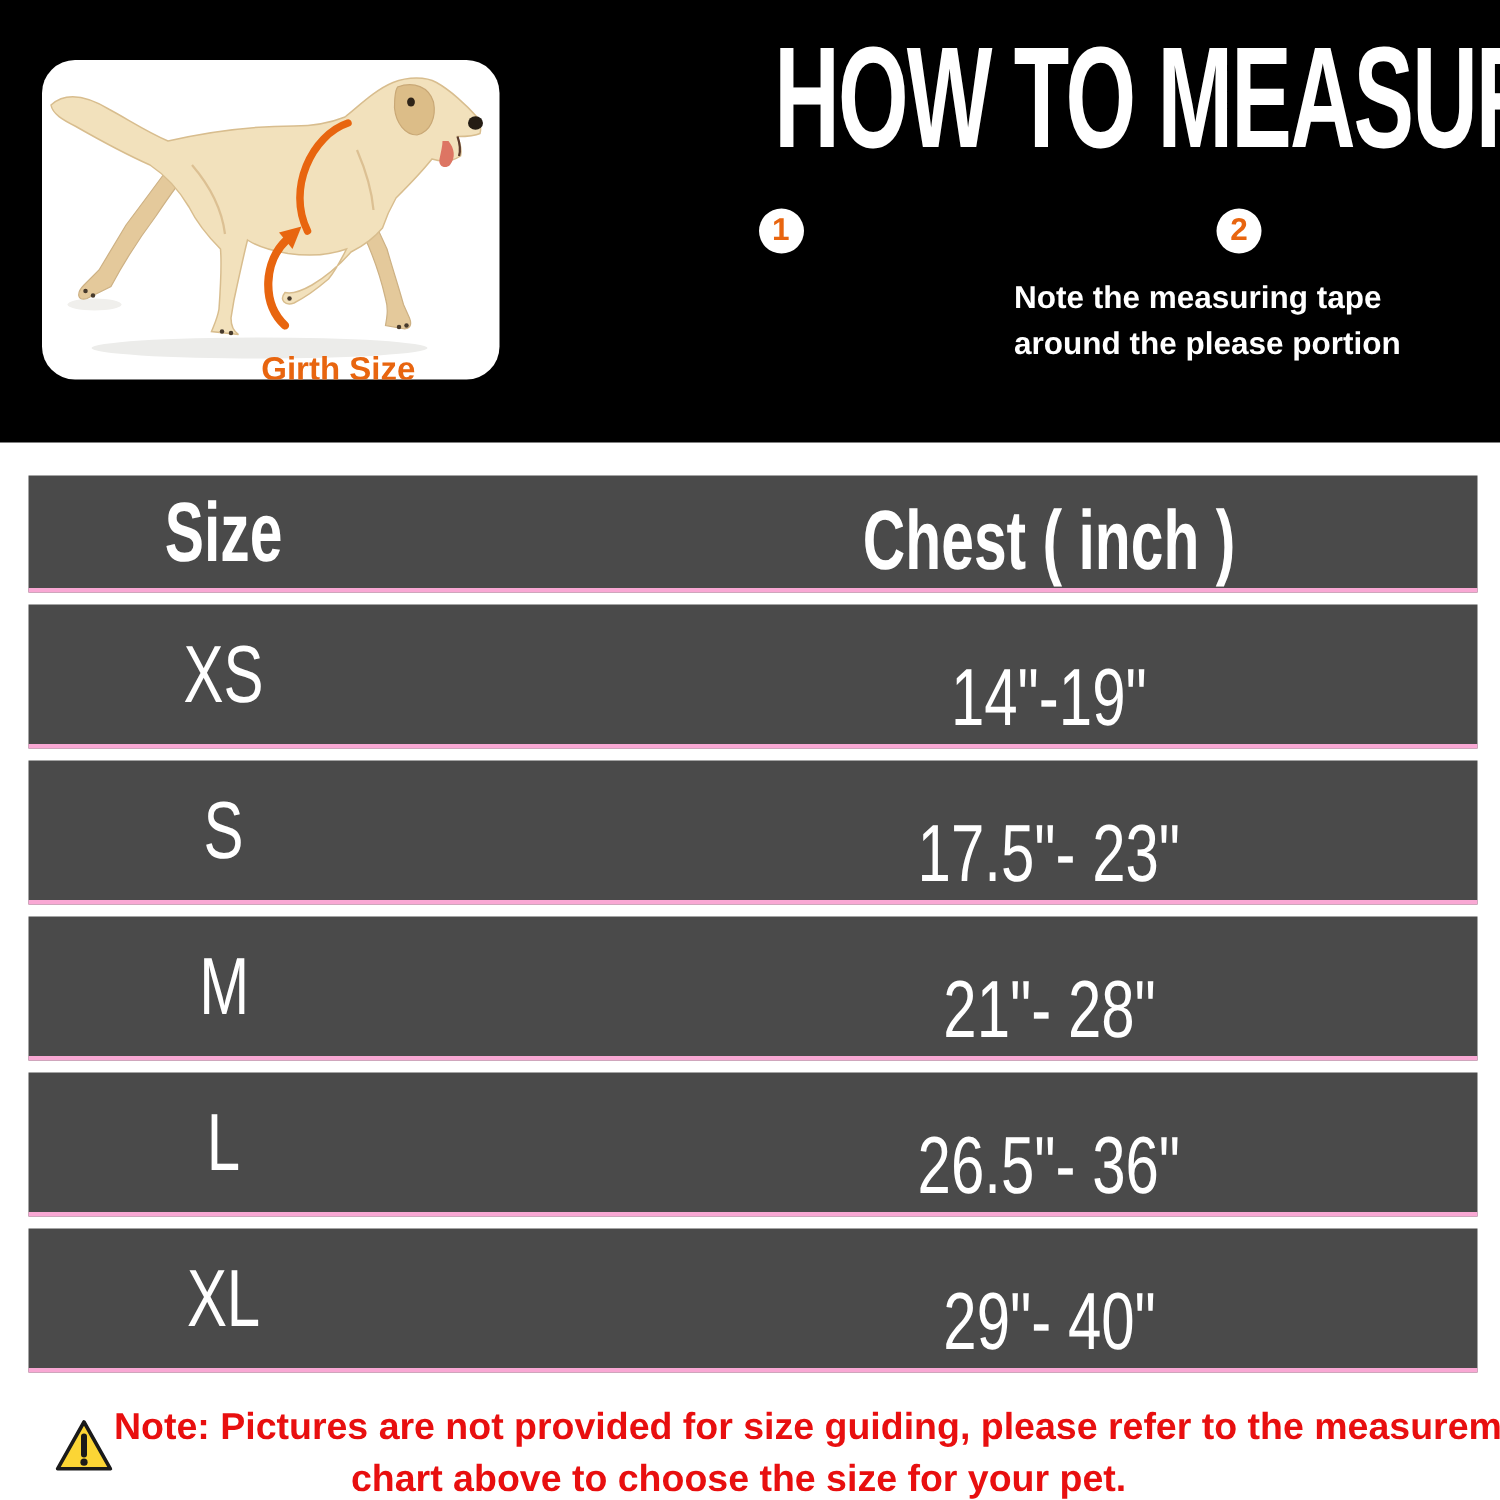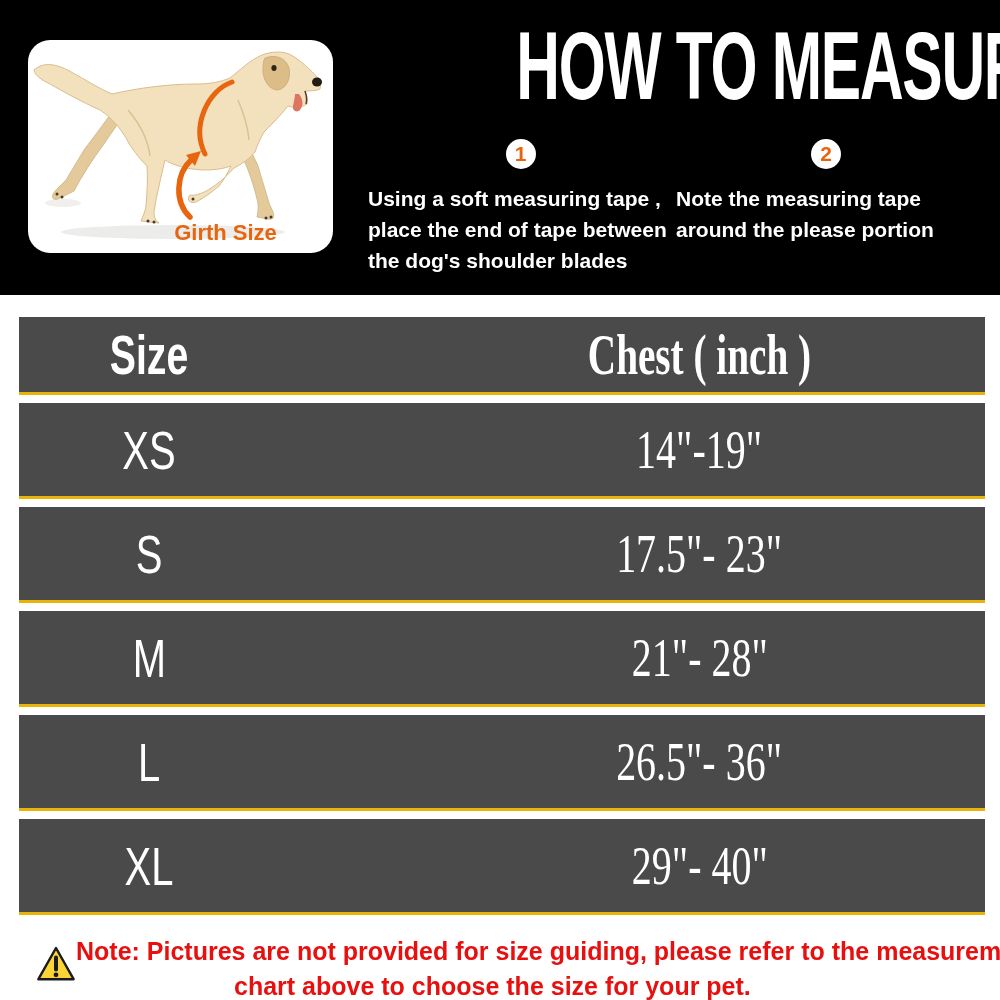--- a/index.html
+++ b/index.html
@@ -13,21 +13,21 @@
   
   .top-section {
     position:absolute; left:0; top:0; width:1000px; height:295px;
     background:#000000;
   }
   .dog-card {
     position:absolute; left:28px; top:40px; width:305px; height:213px;
     background:#ffffff; border-radius:22px; overflow:hidden;
   }
   .girth-label {
-    position:absolute; left:115px; top:180px; width:165px;
+    position:absolute; left:115px; top:193px; width:165px;
     text-align:center; color:#e8650f; font-weight:bold; font-size:22px;
   }
   .title-row {
     position:absolute; left:355px; top:16px; width:615px; height:100px;
     text-align:center; color:#ffffff; line-height:100px; white-space:nowrap;
   }
   .title-text {
     display:inline-block;
     font-size:96px; font-weight:bold; letter-spacing:-2px;
     transform:scaleX(0.63); transform-origin:center;
@@ -43,25 +43,25 @@
     font-weight:bold; font-size:21px; line-height:30px; text-align:center;
     margin:0 auto;
   }
   .step-lines { margin-top:14px; font-weight:bold; font-size:21px; line-height:31px; }
   .step-lines div { white-space:nowrap; }
   
   .size-table { position:absolute; left:19px; top:317px; width:966px; }
   .t-row {
     height:96px; background:#4a4a4a; margin-bottom:8px;
     display:flex; align-items:stretch; color:#ffffff;
-    border-bottom:3px solid #eab308;
+    border-bottom:3px solid #f9a8d4;
   }
   .t-header { height:78px; }
   .c-size  { width:27%; display:flex; align-items:center; justify-content:center; }
-  .c-chest { flex:1; display:flex; align-items:center; justify-content:center; padding-left:134px;font-family:Liberation Serif, serif; }
+  .c-chest { flex:1; display:flex; align-items:flex-end; justify-content:center; padding-left:134px; }
   .hdr-txt {
     font-size:56px; font-weight:bold; white-space:nowrap;
     transform:scaleX(0.70); transform-origin:center;
   }
   .cell-txt {
     font-size:54px; font-weight:400; white-space:nowrap;
     transform:scaleX(0.74); transform-origin:center;
   }
   
   .note { position:absolute; left:36px; top:934px; display:flex; align-items:flex-start; }
@@ -138,25 +138,20 @@
     </svg>
     <div class="girth-label">Girth Size</div>
   </div>
 
   <div class="title-row">
     <span class="title-text">HOW TO MEASURE</span>
   </div>
 
   <div class="step step-1">
     <div class="step-badge">1</div>
-    <div class="step-lines">
-      <div>Using a soft measuring tape ,</div>
-      <div>place the end of tape between</div>
-      <div>the dog's shoulder blades</div>
-    </div>
   </div>
 
   <div class="step step-2">
     <div class="step-badge">2</div>
     <div class="step-lines">
       <div>Note the measuring tape</div>
       <div>around the please portion</div>
     </div>
   </div>
 </div>

